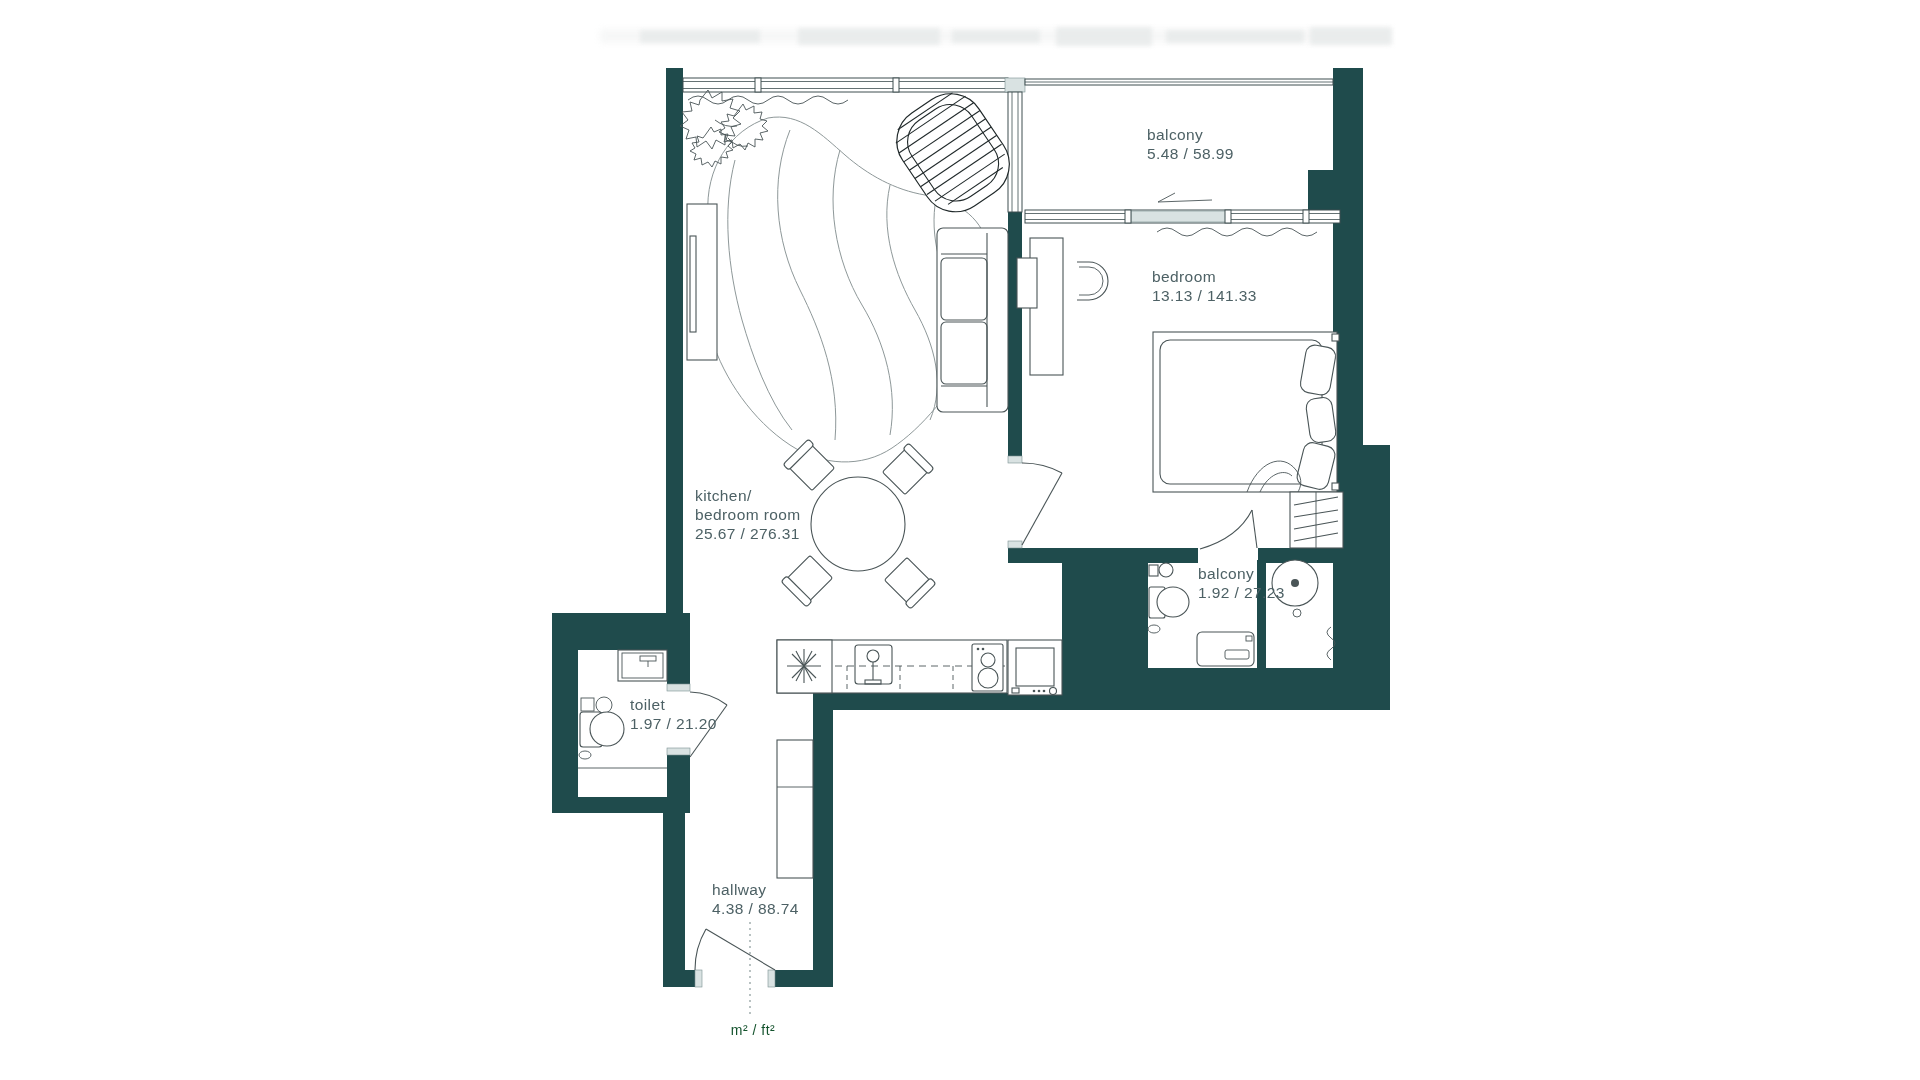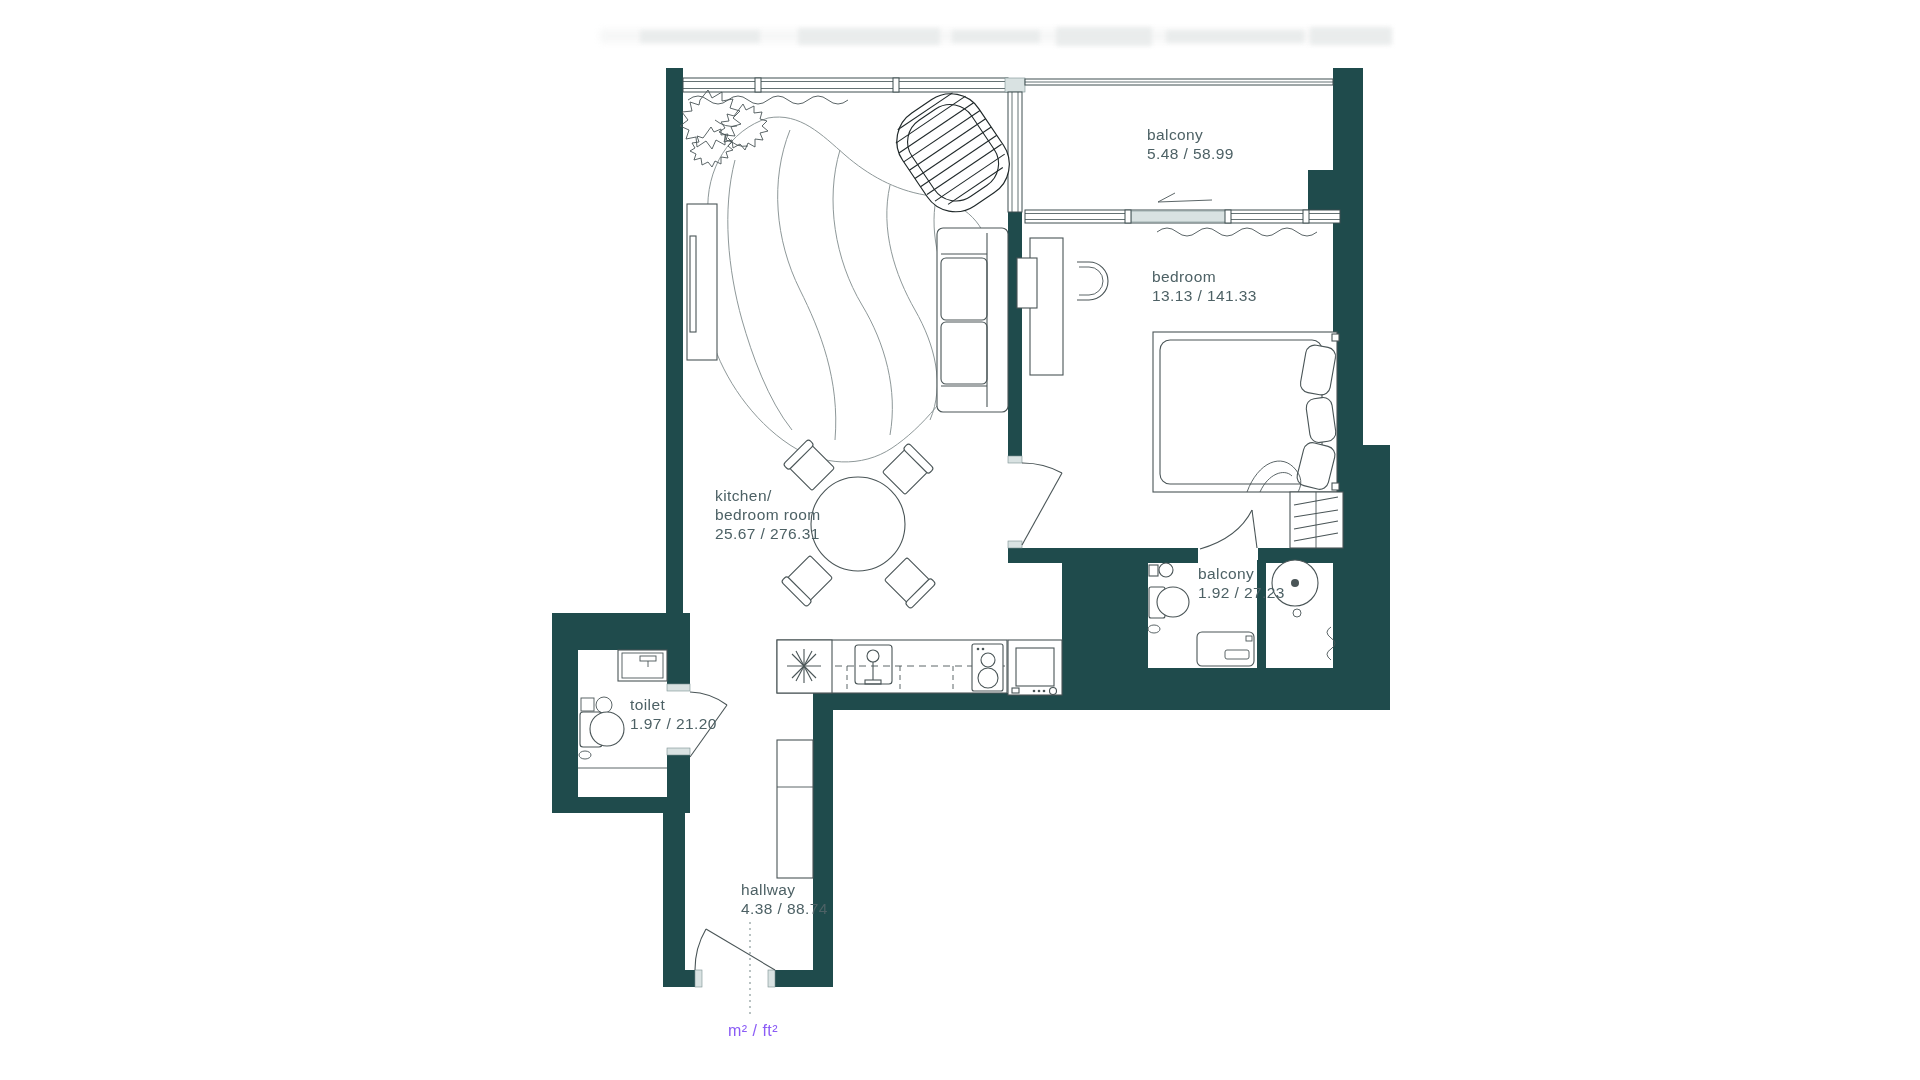--- a/index.html
+++ b/index.html
@@ -20,21 +20,21 @@
   .win{fill:#fff;stroke:#3e4e50;stroke-width:1;}
   .winl{fill:none;stroke:#3e4e50;stroke-width:.8;}
   .cap{fill:var(--winfill);stroke:#7b9091;stroke-width:.6;}
   .rug{fill:none;stroke:#8e9899;stroke-width:1;}
   .blk{fill:#fff;stroke:#20292a;stroke-width:1.2;}
   .blks{fill:none;stroke:#20292a;stroke-width:1.1;}
   .dot{fill:var(--line);stroke:none;}
   
   .room-label{position:absolute;font-size:15.5px;line-height:1.22;font-weight:400;
               letter-spacing:.4px;color:var(--label);white-space:nowrap;}
-  .legend{position:absolute;font-size:16px;letter-spacing:.5px;color:#8b5cf6;
+  .legend{position:absolute;font-size:14px;letter-spacing:.5px;color:#14532d;
           transform:translateX(-50%);white-space:nowrap;}
   
   .artifact{position:absolute;background:#e7eaea;filter:blur(2px);opacity:.8;}
   .artifact.base{filter:blur(3px);opacity:.35;}
 </style>
 </head>
 <body>
 
 <div class="stage">
 
@@ -325,35 +325,35 @@
   <div class="room-label" style="left:1147px;top:126px;">
     <div>balcony</div>
     <div>5.48 / 58.99</div>
   </div>
 
   <div class="room-label" style="left:1152px;top:268px;">
     <div>bedroom</div>
     <div>13.13 / 141.33</div>
   </div>
 
-  <div class="room-label" style="left:715px;top:487px;">
+  <div class="room-label" style="left:695px;top:487px;">
     <div>kitchen/</div>
     <div>bedroom room</div>
     <div>25.67 / 276.31</div>
   </div>
 
   <div class="room-label" style="left:1198px;top:565px;">
     <div>balcony</div>
     <div>1.92 / 27.23</div>
   </div>
 
   <div class="room-label" style="left:630px;top:696px;">
     <div>toilet</div>
     <div>1.97 / 21.20</div>
   </div>
 
-  <div class="room-label" style="left:741px;top:881px;">
+  <div class="room-label" style="left:712px;top:881px;">
     <div>hallway</div>
     <div>4.38 / 88.74</div>
   </div>
 
   <div class="legend" style="left:753px;top:1022px;">m² / ft²</div>
 </div>
 
 </body></html>

